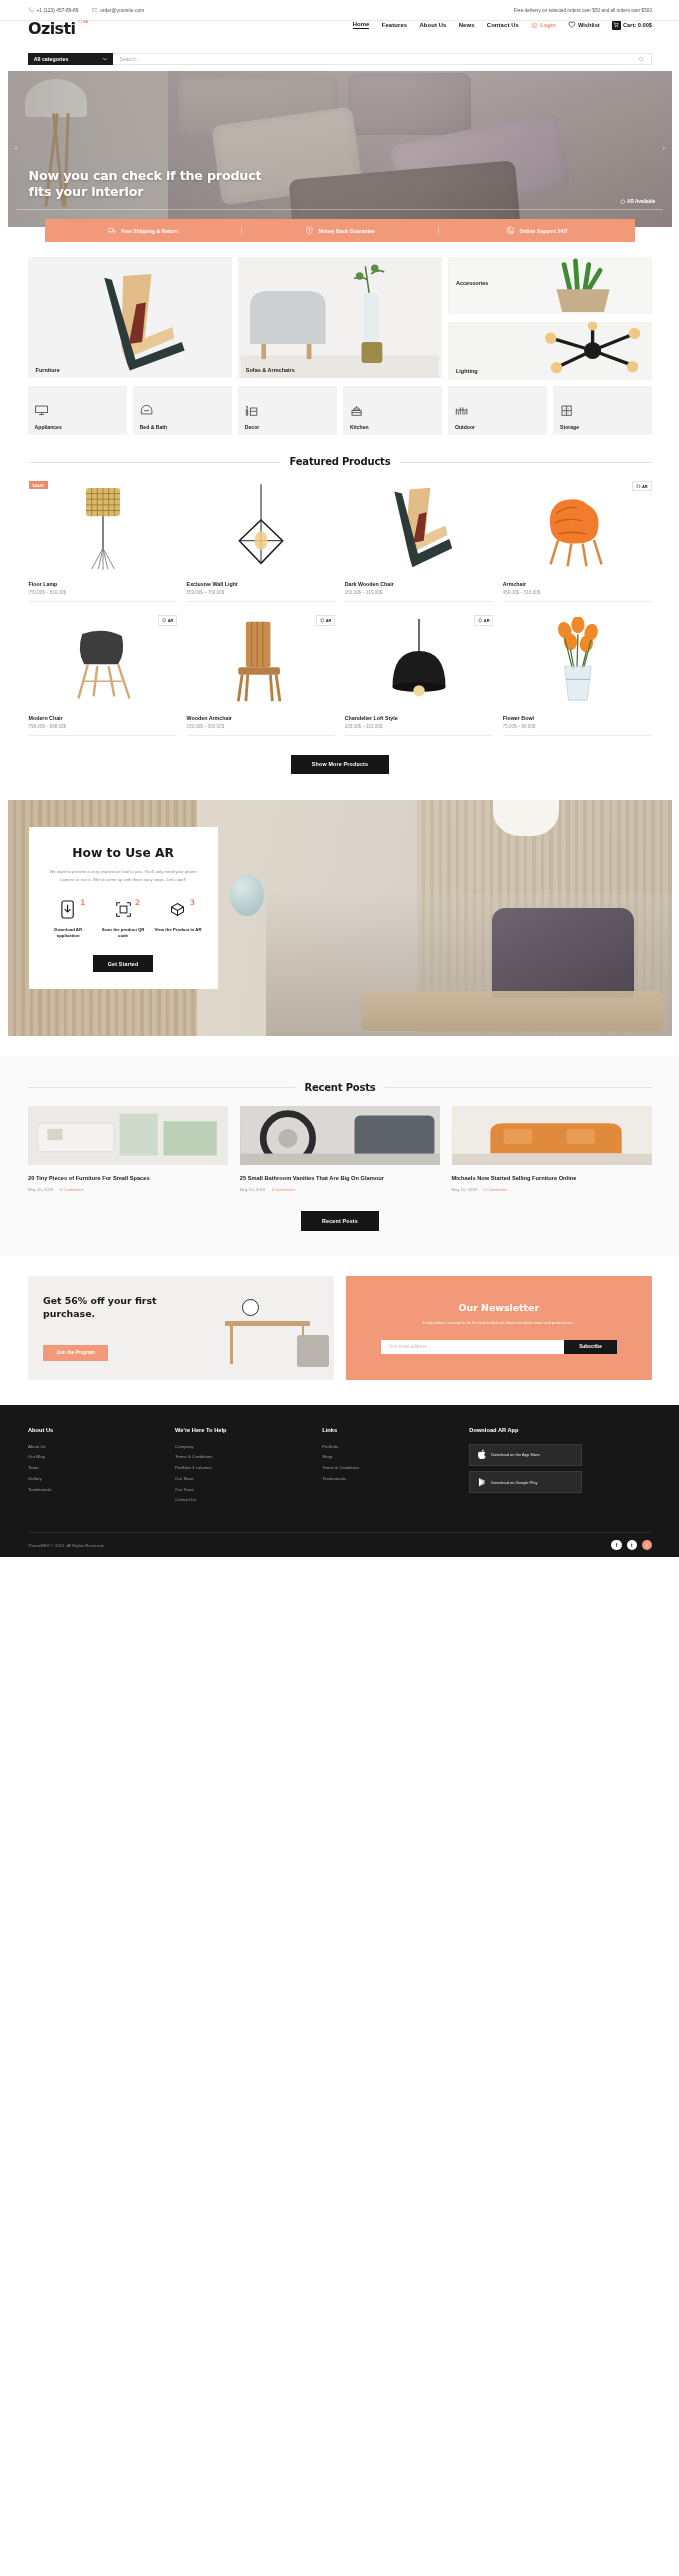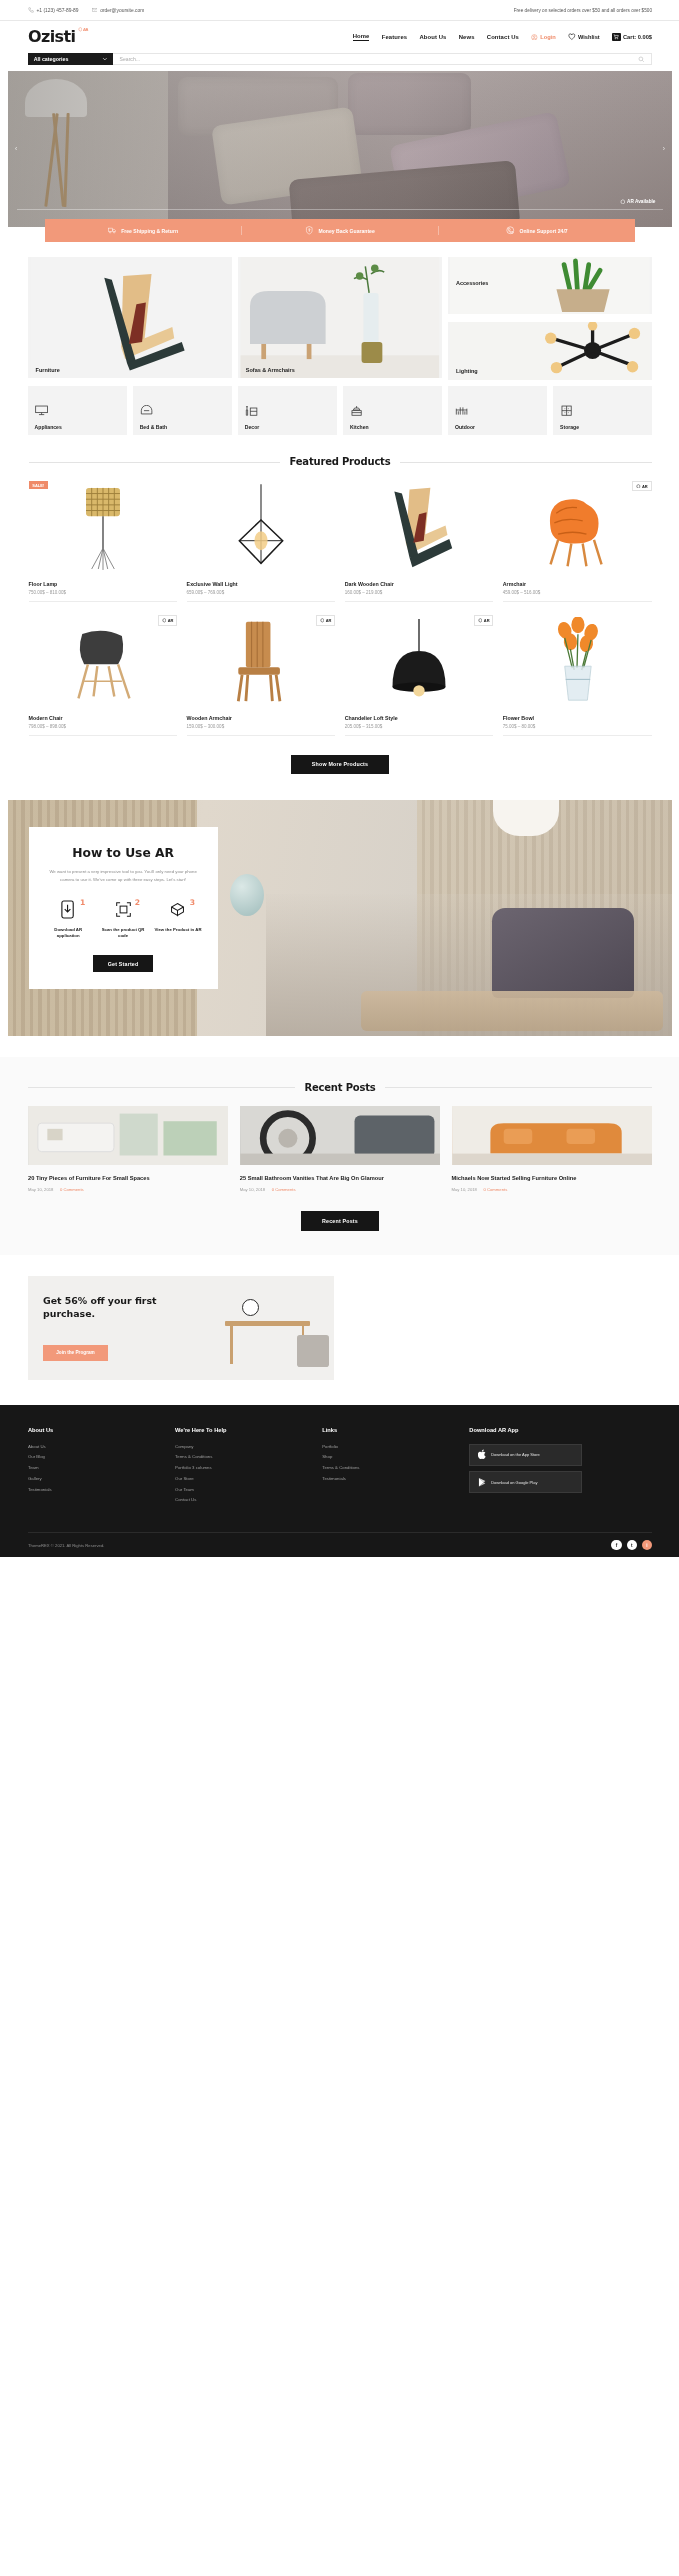--- a/index.html
+++ b/index.html
@@ -19,21 +19,21 @@
     border-bottom: 0.9px solid #e8e8e8;
     padding: 0 28px; font-size: 4.9px; color: #555;
   }
   .topbar-left { display: flex; gap: 13.2px; align-items: center; }
   .tb-item { display: flex; align-items: center; gap: 2.8px; }
   .tb-ico { width: 5.7px; height: 5.7px; display: inline-block; opacity: .65; }
   .topbar-right { margin-left: auto; font-size: 4.7px; color: #555; }
 
   
   .header {
-    height: 32px; display: flex; align-items: center; padding: 0 28px;
+    height: 32px; display: flex; align-items: flex-start; padding: 0 28px;
   }
   .logo {
     font-size: 16px; font-weight: 700; letter-spacing: -0.6px;
     font-family: "DejaVu Sans", sans-serif; position: relative; line-height: 1;
   }
   .logo-ar {
     position: absolute; top: -1.9px; right: -12.3px;
     font-size: 3.8px; color: #f08a6a; font-weight: 700;
     display: flex; align-items: center; gap: 0.9px;
   }
@@ -378,20 +378,26 @@
       <div class="hero-sofa"></div>
       <div class="cush c1"></div>
       <div class="cush c2"></div>
       <div class="cush c3"></div>
       <div class="cush c4"></div>
       <div class="cush c5"></div>
     </div>
     <div class="hero-overlay"></div>
     <div class="hero-arrow left">‹</div>
     <div class="hero-arrow right">›</div>
+    <div class="hero-content">
+      <div class="hero-title">
+        <div>Now you can check if the product</div>
+        <div>fits your interior</div>
+      </div>
+    </div>
     <div class="ar-avail">
       <svg width="5.7" height="5.7" viewBox="0 0 16 16" fill="none" stroke="#fff" stroke-width="1.6">
           <path d="M8 2l5 3v6l-5 3-5-3V5z"></path>
         </svg>
       <span>AR Available</span>
     </div>
     <div class="hero-rule"></div>
   </div>
 
   <div class="features">
@@ -820,20 +826,30 @@
       <button class="btn-orange">Join the Program</button>
       <div class="promo-desk">
         <div class="clock"></div>
         <div class="desk-top"></div>
         <div class="desk-leg" style="left:5.7px;top:14px;"></div>
         <div class="desk-leg" style="left:77px;top:14px;"></div>
         <div class="chairblk"></div>
       </div>
     </div>
 
+    <div class="newsletter">
+      <h3>Our Newsletter</h3>
+      <p>It only takes a second to be the first to find out about our latest news and promotions...</p>
+      <div class="nlform">
+        <div class="nlinput">
+          <span>Your email address</span>
+        </div>
+        <button class="nlbtn">Subscribe</button>
+      </div>
+    </div>
   </div>
 
   <div class="footer">
     <div class="footcols">
 
       <div>
         <div class="foot-h">About Us</div>
         <div class="foot-li">About Us</div>
         <div class="foot-li">Our Blog</div>
         <div class="foot-li">Team</div>

